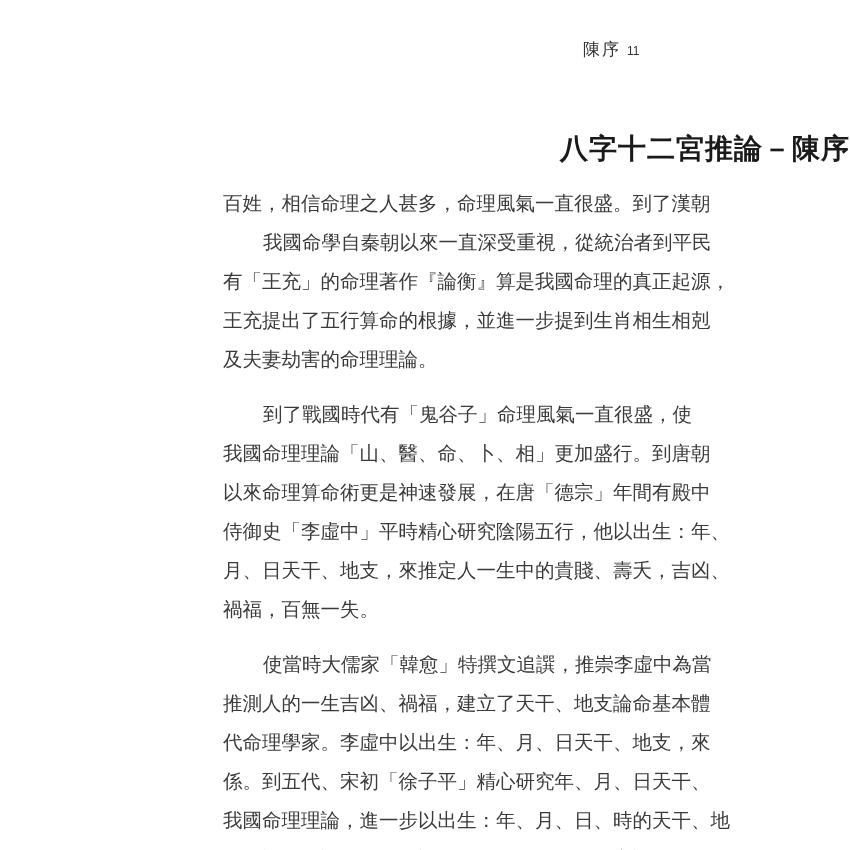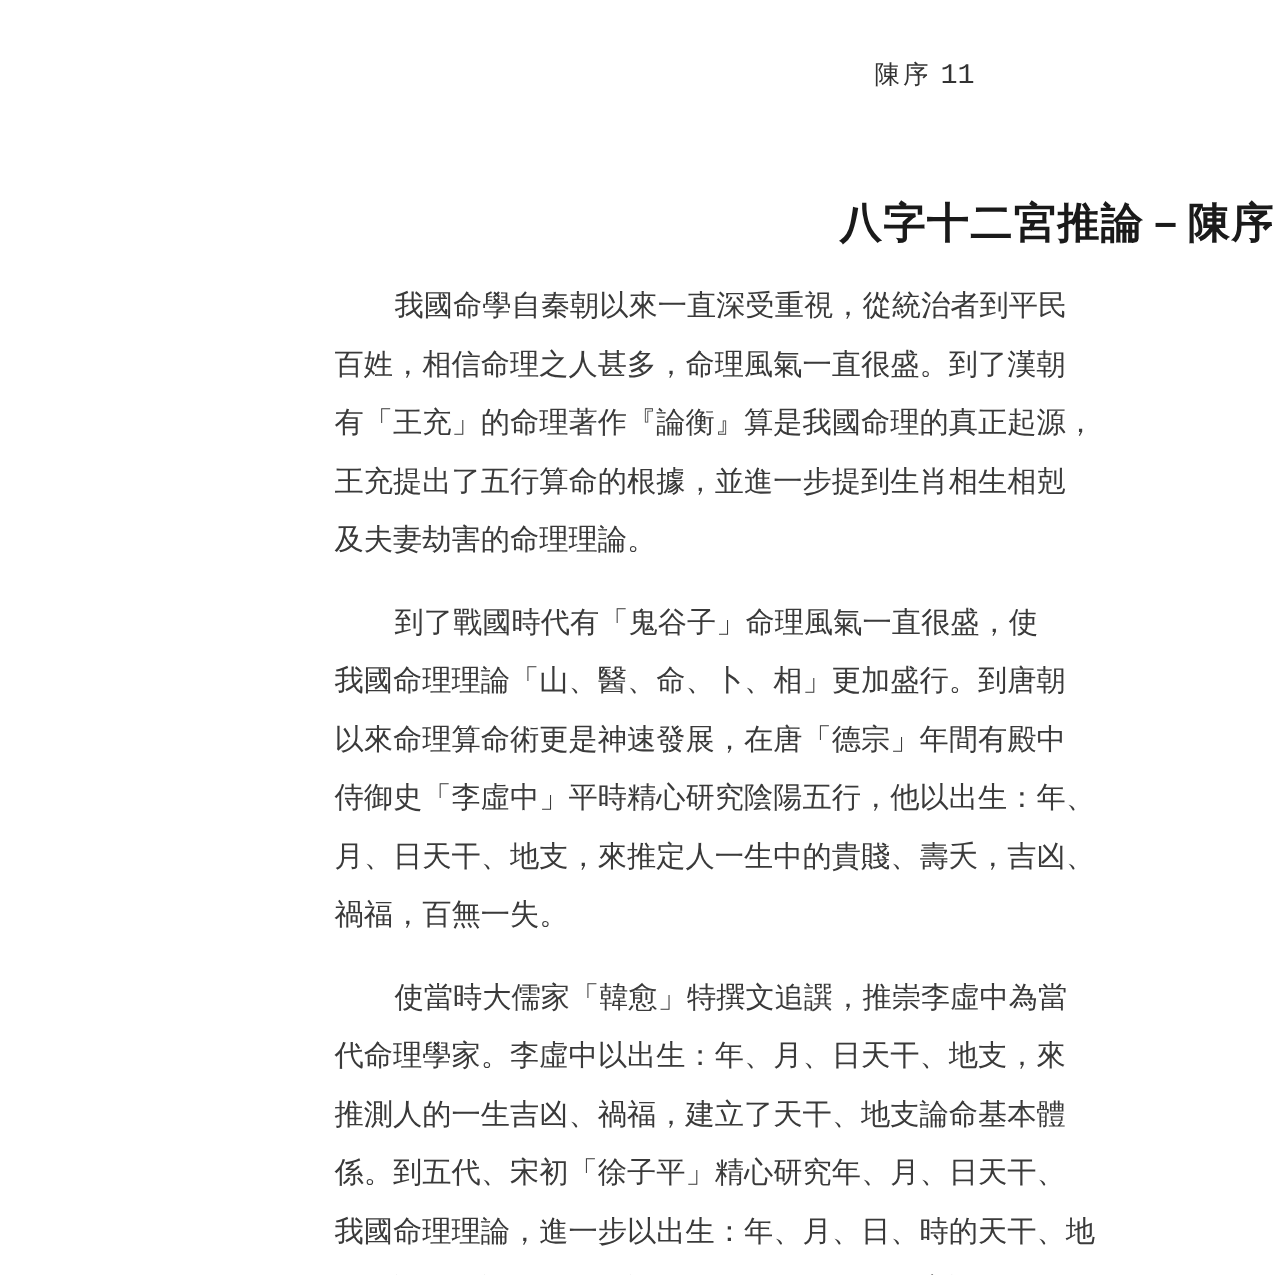--- a/index.html
+++ b/index.html
@@ -19,22 +19,22 @@
       position: absolute;
       top: 38px;
       left: 583px;
       font-size: 17px;
       color: #333;
       letter-spacing: 2px;
       white-space: nowrap;
     }
     .running-header .page-num {
       margin-left: 6px;
-      font-family: Liberation Mono, monospace;
-      font-size: 19px;
+      font-family: Liberation Sans, sans-serif;
+      font-size: 12px;
       letter-spacing: 0;
     }
     .chapter-title {
       position: absolute;
       top: 130px;
       left: 0;
       width: 850px;
       text-align: right;
       font-size: 28px;
       font-weight: bold;
@@ -72,35 +72,35 @@
 <body>
 
 <div class="running-header">
   <span>陳序</span><span class="page-num">11</span>
 </div>
 
 <div class="chapter-title">八字十二宮推論－陳序</div>
 
 <div class="body-text">
   <p class="para">
+    <span class="line">百姓，相信命理之人甚多，命理風氣一直很盛。到了漢朝</span>
     <span class="line indent">我國命學自秦朝以來一直深受重視，從統治者到平民</span>
-    <span class="line">百姓，相信命理之人甚多，命理風氣一直很盛。到了漢朝</span>
     <span class="line">有「王充」的命理著作『論衡』算是我國命理的真正起源，</span>
     <span class="line">王充提出了五行算命的根據，並進一步提到生肖相生相剋</span>
     <span class="line last">及夫妻劫害的命理理論。</span>
   </p>
   <p class="para">
     <span class="line indent">到了戰國時代有「鬼谷子」命理風氣一直很盛，使</span>
     <span class="line">我國命理理論「山、醫、命、卜、相」更加盛行。到唐朝</span>
     <span class="line">以來命理算命術更是神速發展，在唐「德宗」年間有殿中</span>
     <span class="line">侍御史「李虛中」平時精心研究陰陽五行，他以出生：年、</span>
     <span class="line">月、日天干、地支，來推定人一生中的貴賤、壽夭，吉凶、</span>
     <span class="line last">禍福，百無一失。</span>
   </p>
   <p class="para">
     <span class="line indent">使當時大儒家「韓愈」特撰文追譔，推崇李虛中為當</span>
+    <span class="line">推測人的一生吉凶、禍福，建立了天干、地支論命基本體</span>
     <span class="line">代命理學家。李虛中以出生：年、月、日天干、地支，來</span>
-    <span class="line">推測人的一生吉凶、禍福，建立了天干、地支論命基本體</span>
     <span class="line">係。到五代、宋初「徐子平」精心研究年、月、日天干、</span>
     <span class="line">我國命理理論，進一步以出生：年、月、日、時的天干、地</span>
     <span class="line">支來論命，謂：「四柱論命」或稱：「子平八字論命」使</span>
   </p>
 </div>
 
 </body></html>

